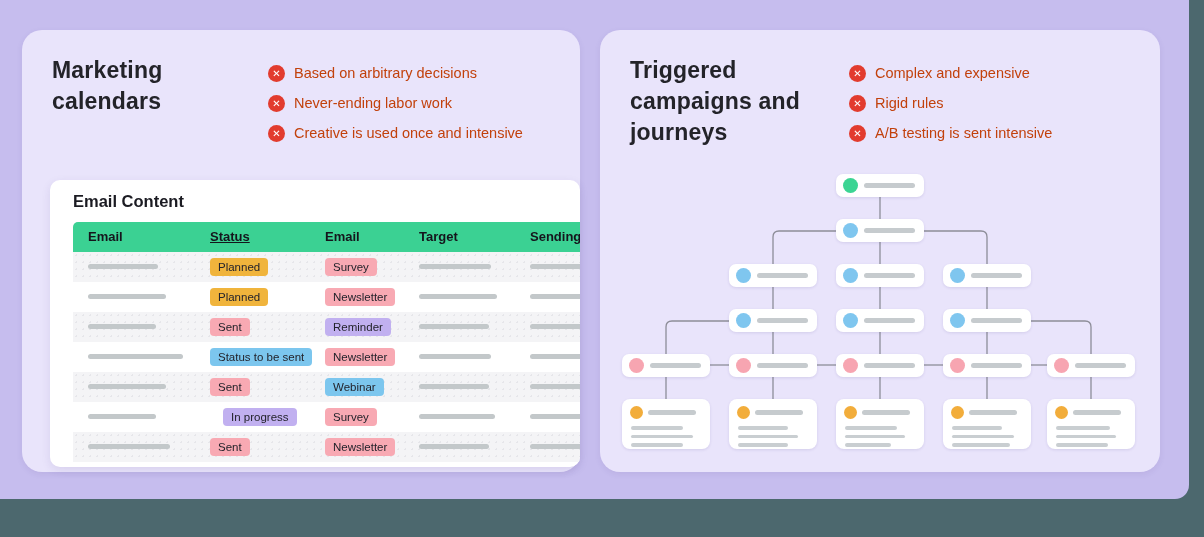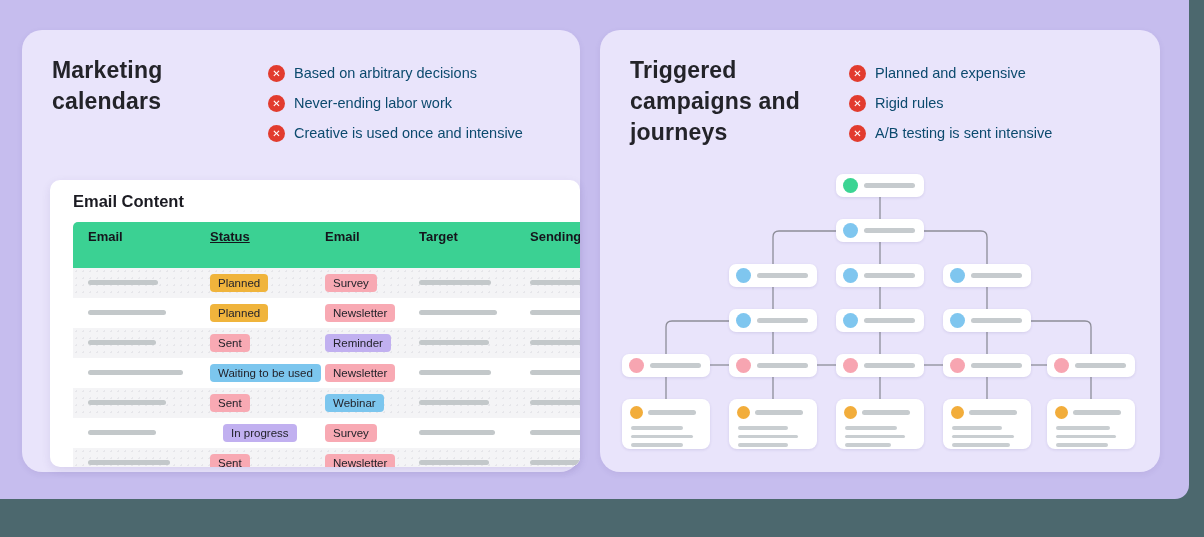--- a/index.html
+++ b/index.html
@@ -5,26 +5,26 @@
   html,body{margin:0;padding:0;}
   body{font-family:"Liberation Sans",sans-serif;background:#4c686e;}
   .canvas{position:relative;width:1204px;height:537px;overflow:hidden;background:#4c686e;}
   .backdrop{position:absolute;left:0;top:0;width:1189px;height:499px;background:#c6bdee;border-bottom-right-radius:14px;}
   .panel{position:absolute;top:30px;height:442px;background:#e9e4fb;border-radius:20px;box-shadow:0 2px 6px rgba(60,40,120,.08);}
   .panel-left{left:22px;width:558px;}
   .panel-right{left:600px;width:560px;}
   .panel-title{position:absolute;left:30px;top:25px;width:215px;font-size:23px;line-height:31px;font-weight:600;color:#232329;letter-spacing:.2px;}
   .bullet{position:absolute;height:20px;display:flex;align-items:center;}
   .bullet .x-icon{width:17px;height:17px;border-radius:50%;background:#e23b2e;color:#fff;font-size:10px;line-height:17px;text-align:center;flex:0 0 17px;}
-  .bullet .b-label{margin-left:9px;font-size:14.5px;color:#0c4a6e;white-space:nowrap;}
+  .bullet .b-label{margin-left:9px;font-size:14.5px;color:#c2410c;white-space:nowrap;}
   
   .table-card{position:absolute;left:28px;top:150px;width:530px;height:287px;background:#fff;border-radius:10px;overflow:hidden;box-shadow:0 3px 10px rgba(60,40,120,.10);}
   .table-title{position:absolute;left:23px;top:12px;font-size:16.5px;font-weight:600;color:#1b1b22;}
   .table{position:absolute;left:23px;top:42px;width:545px;}
-  .t-header{position:relative;height:46px;background:#3bd193;border-radius:5px 5px 0 0;}
+  .t-header{position:relative;height:30px;background:#3bd193;border-radius:5px 5px 0 0;}
   .t-col{position:absolute;top:0;height:30px;line-height:30px;font-size:13px;font-weight:bold;color:#15151c;}
   .t-row{position:relative;height:30px;background:#fff;}
   .t-row.odd{background:#f4f4f6;background-image:radial-gradient(#e6e6ea 1px, transparent 1px);background-size:7px 7px;}
   .bar{position:absolute;top:12px;height:5px;border-radius:3px;background:#c3c8ca;}
   .badge{position:absolute;top:6px;height:18px;line-height:18px;padding:0 8px;border-radius:4px;font-size:11.5px;color:#23232b;white-space:nowrap;}
   .bg-yellow{background:#f0b43c;}
   .bg-pink{background:#f8a9b3;}
   .bg-blue{background:#7cc6ee;}
   .bg-purple{background:#c1b0f0;}
   
@@ -92,21 +92,21 @@
             </div>
             <div class="t-row odd">
               <div class="bar" style="left: 15px; width: 68px;"></div>
               <div class="badge bg-pink" style="left: 137px;">Sent</div>
               <div class="badge bg-purple" style="left: 252px;">Reminder</div>
               <div class="bar" style="left: 346px; width: 70px;"></div>
               <div class="bar" style="left: 457px; width: 62px;"></div>
             </div>
             <div class="t-row">
               <div class="bar" style="left: 15px; width: 95px;"></div>
-              <div class="badge bg-blue" style="left: 137px;">Waiting to be used</div>
+              <div class="badge bg-blue" style="left: 137px;">Status to be sent</div>
               <div class="badge bg-pink" style="left: 252px;">Newsletter</div>
               <div class="bar" style="left: 346px; width: 72px;"></div>
               <div class="bar" style="left: 457px; width: 62px;"></div>
             </div>
             <div class="t-row odd">
               <div class="bar" style="left: 15px; width: 78px;"></div>
               <div class="badge bg-pink" style="left: 137px;">Sent</div>
               <div class="badge bg-blue" style="left: 252px;">Webinar</div>
               <div class="bar" style="left: 346px; width: 70px;"></div>
               <div class="bar" style="left: 457px; width: 62px;"></div>
@@ -128,21 +128,21 @@
           </div>
       </div>
     </div>
   </div>
 
   <div class="panel panel-right">
     <div class="panel-title">Triggered campaigns and journeys</div>
     <div id="right-bullets">
         <div class="bullet" style="left: 249px; top: 33px;">
           <div class="x-icon">✕</div>
-          <div class="b-label">Planned and expensive</div>
+          <div class="b-label">Complex and expensive</div>
         </div>
         <div class="bullet" style="left: 249px; top: 63px;">
           <div class="x-icon">✕</div>
           <div class="b-label">Rigid rules</div>
         </div>
         <div class="bullet" style="left: 249px; top: 93px;">
           <div class="x-icon">✕</div>
           <div class="b-label">A/B testing is sent intensive</div>
         </div>
       </div>

